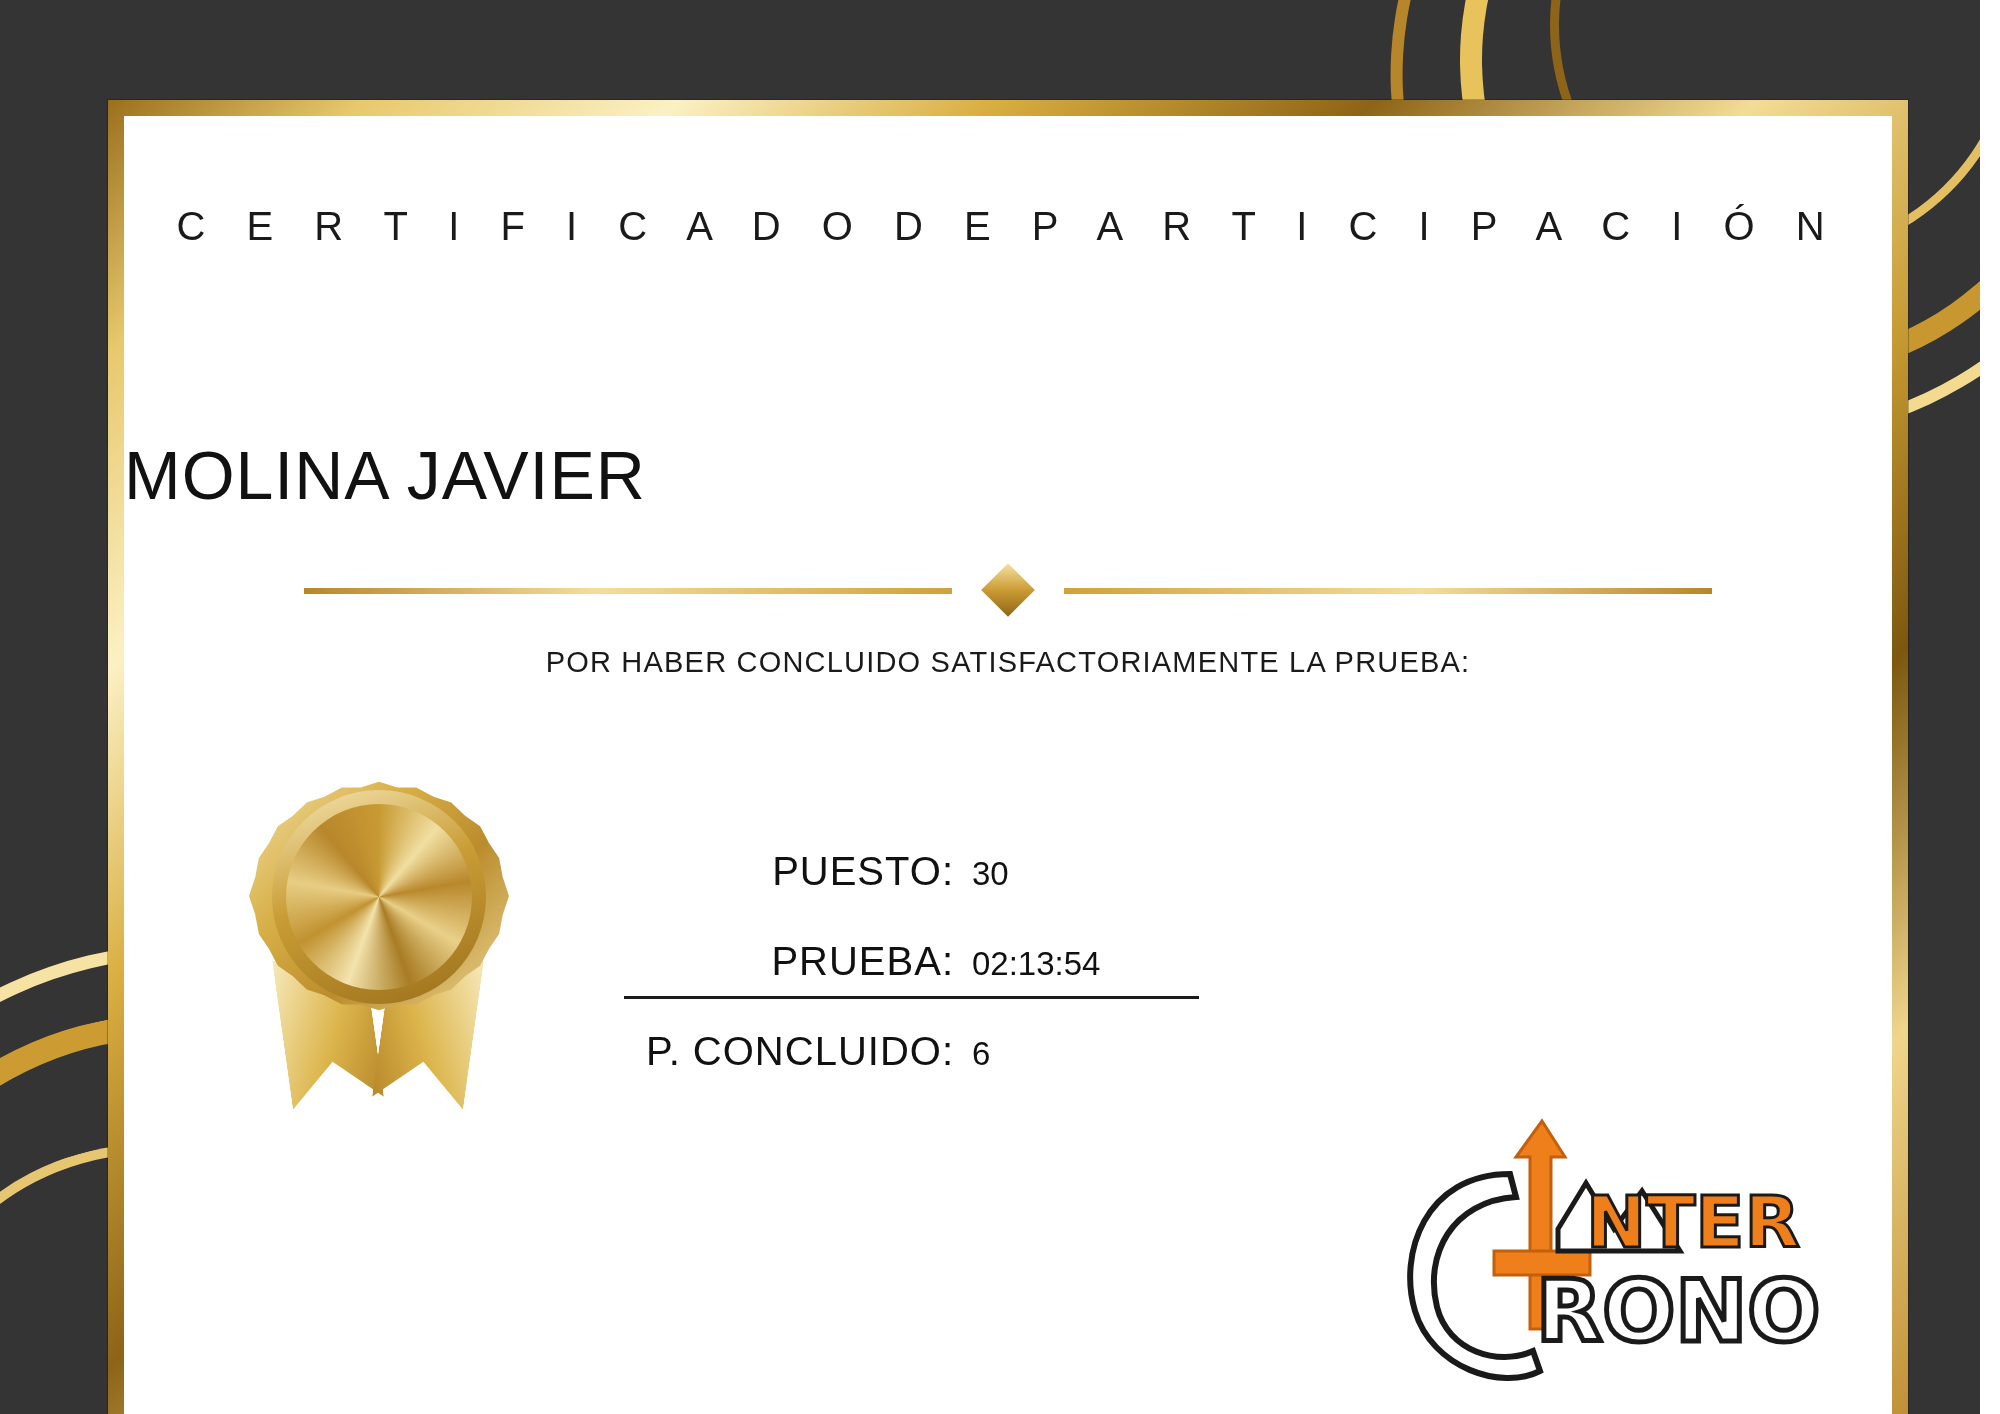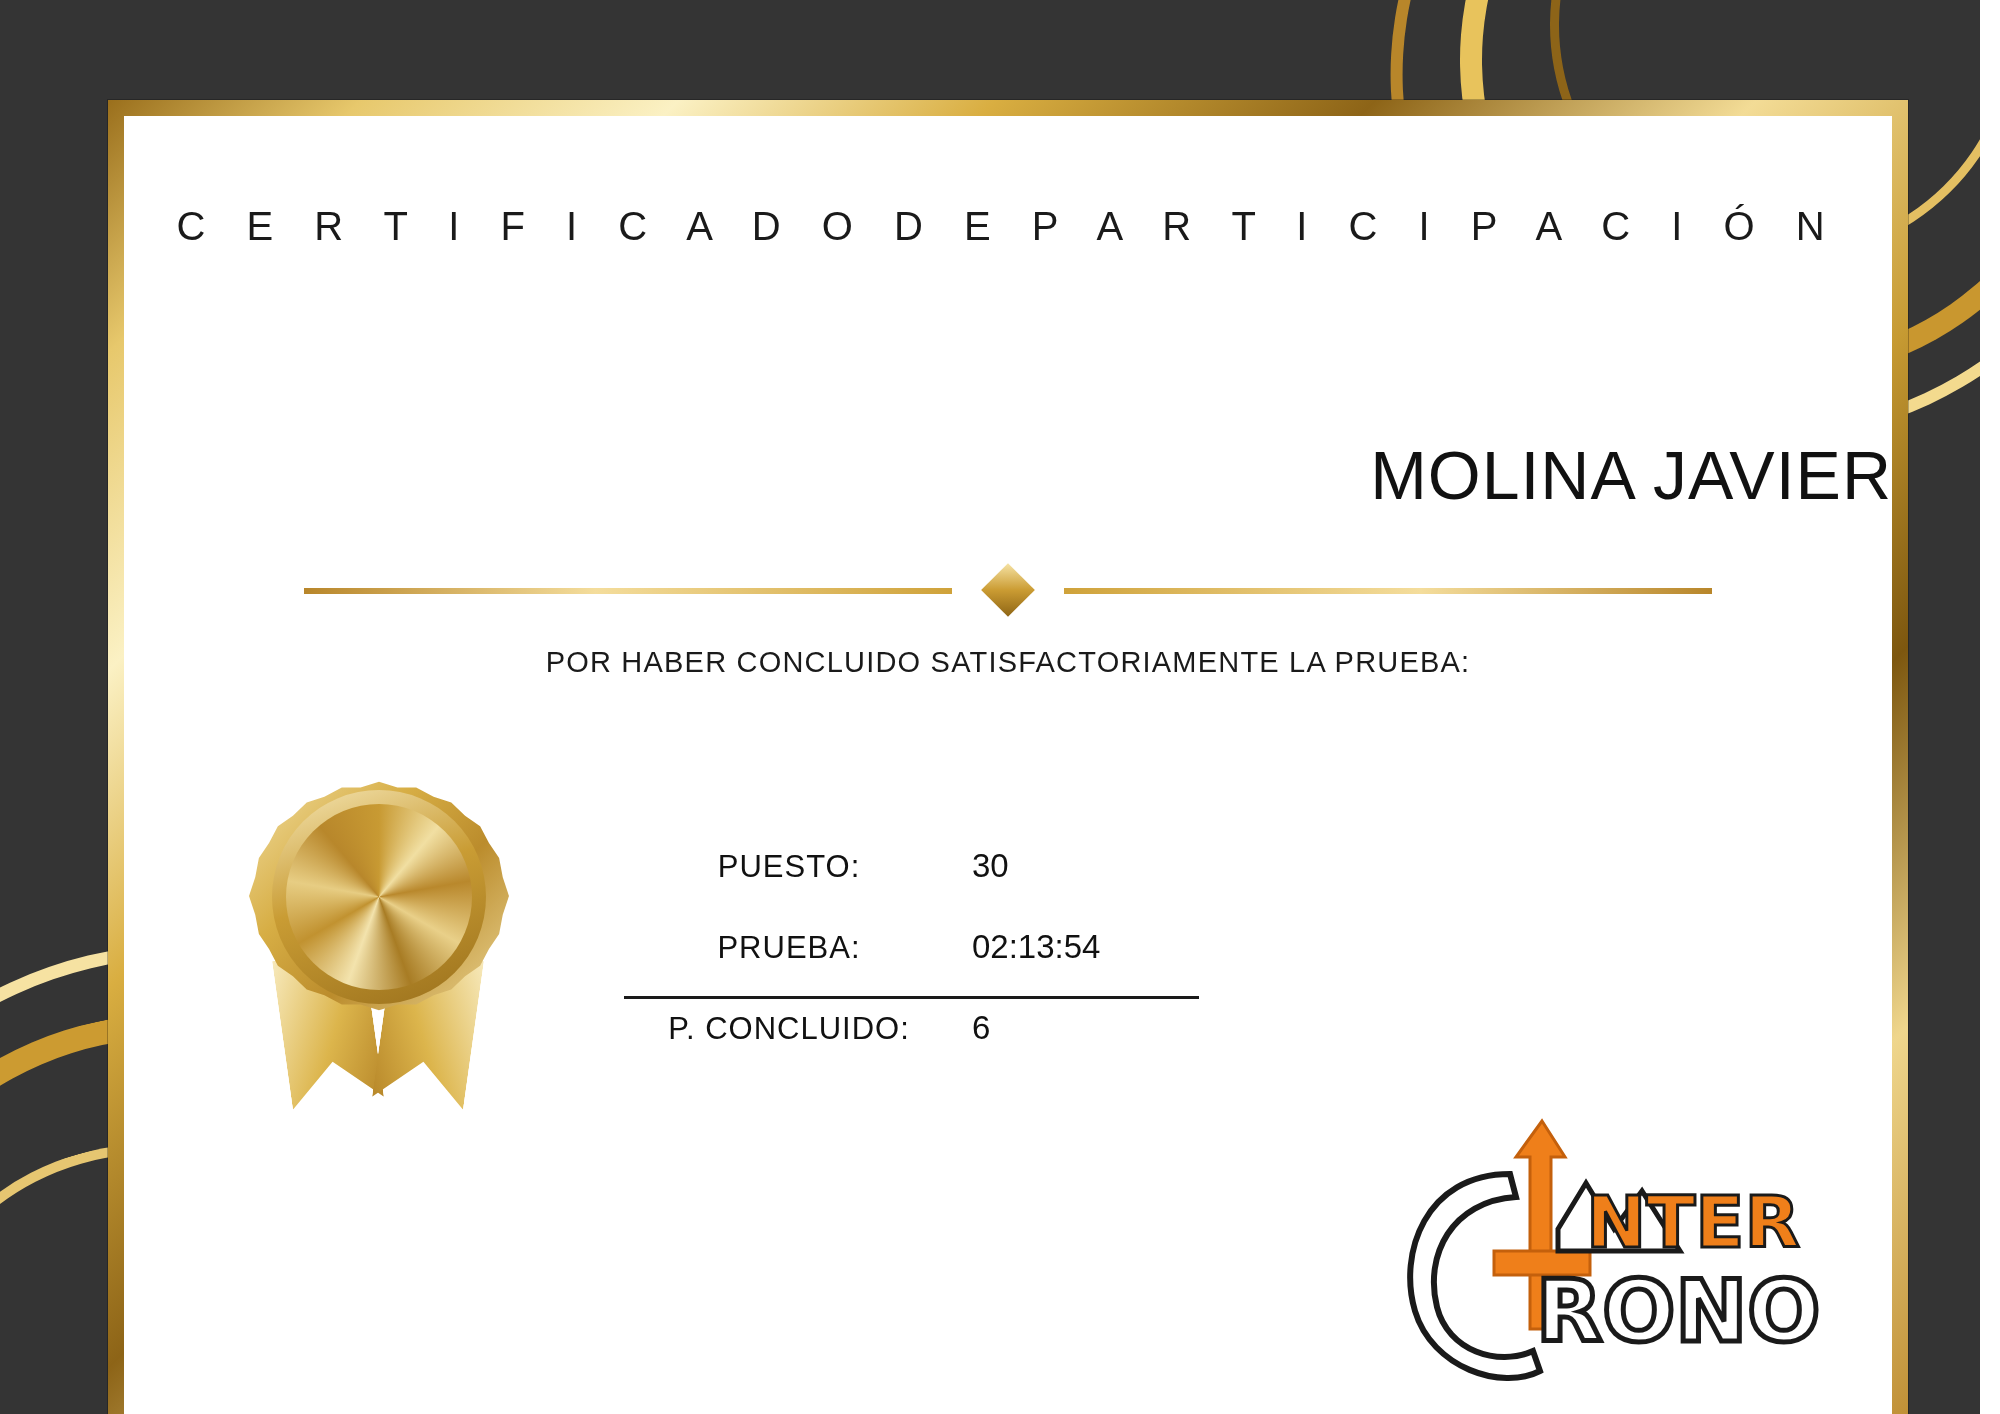--- a/index.html
+++ b/index.html
@@ -148,21 +148,21 @@
     color: #1a1a1a;
     font-weight: 400;
     white-space: nowrap;
   }
 
   .recipient-name {
     position: absolute;
     top: 320px;
     left: 0;
     right: 0;
-    text-align: right;
+    text-align: left;
     font-size: 68px;
     color: #111111;
     font-weight: 400;
     letter-spacing: 1px;
   }
 
   .divider {
     position: absolute;
     top: 455px;
     left: 180px;
@@ -215,23 +215,23 @@
     font-size: 33px;
     color: #111;
   }
   .result-row {
     display: flex;
     align-items: baseline;
     margin-bottom: 12px;
   }
   .result-label {
     width: 330px;
-    text-align: center;
+    text-align: right;
     letter-spacing: 1px;
-    font-size: 31px;
+    font-size: 40px;
     margin-top: 33px;
   }
   .result-value {
     padding-left: 18px;
     font-size: 33px;
   }
   .signature-line {
     position: absolute;
     left: 500px;
     top: 880px;

